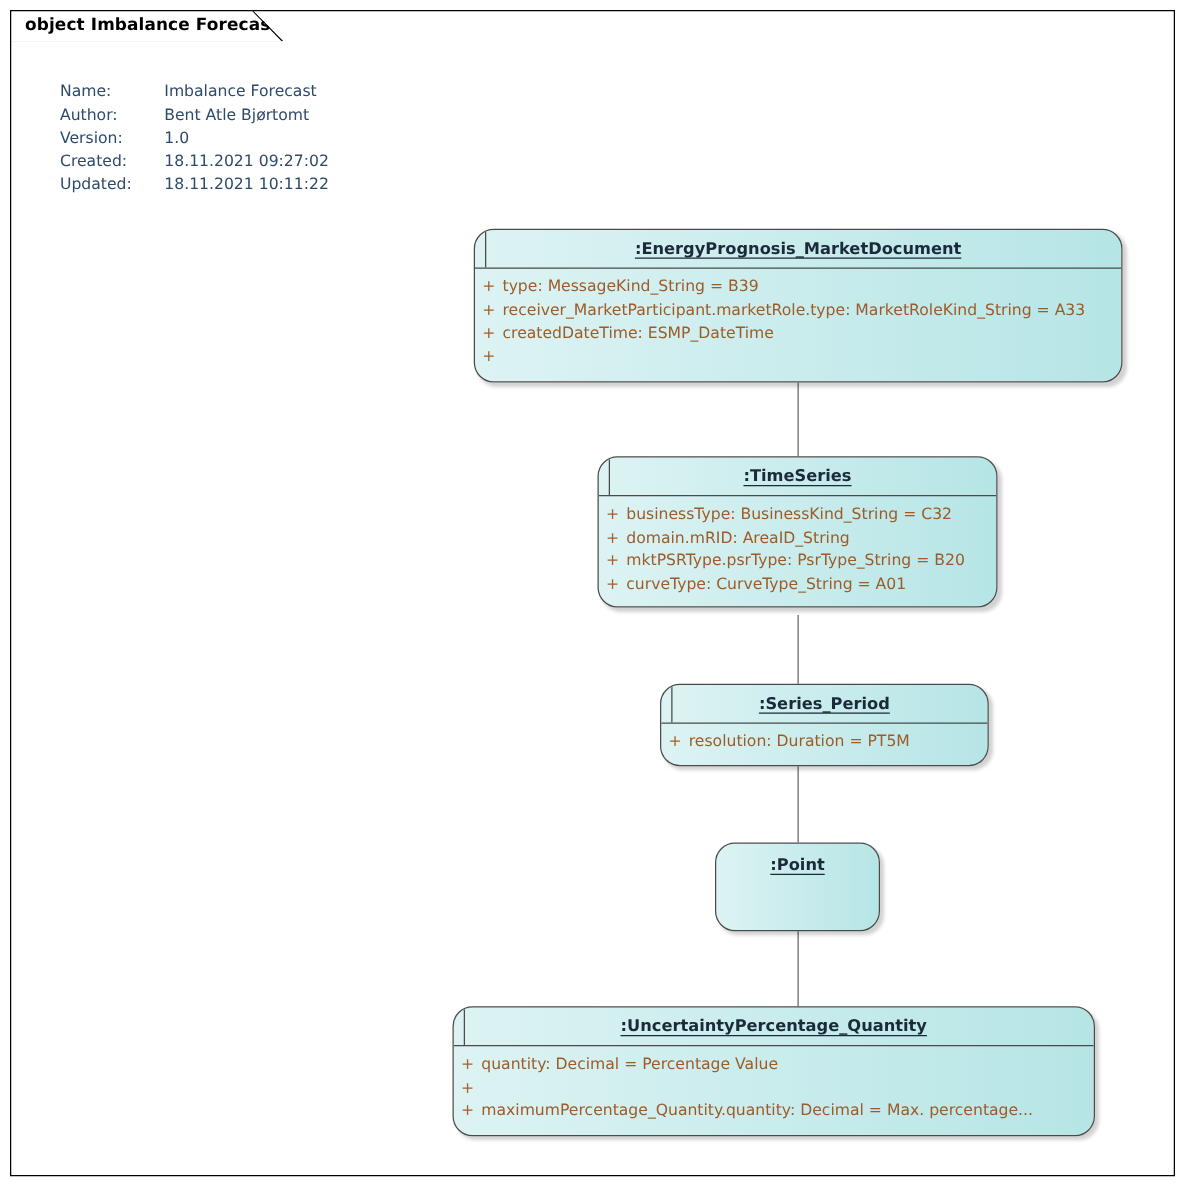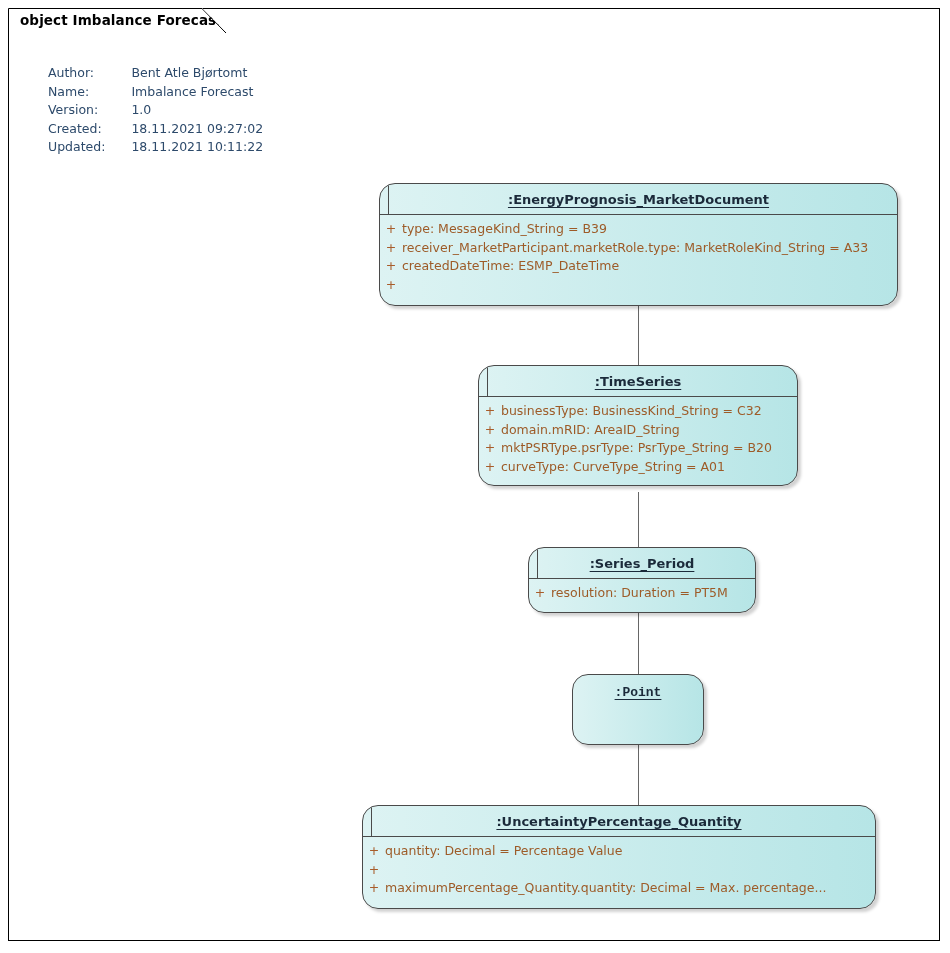--- a/index.html
+++ b/index.html
@@ -105,21 +105,20 @@
     display: flex;
     align-items: center;
     justify-content: center;
     border-bottom: 1px solid #4a4a4a;
   }
   .obj-box.no-attrs .obj-title-row {
     border-bottom: none;
     height: 38px;
     align-items: flex-start;
     padding-top: 10px;
-    font-family: Liberation Mono, monospace;
   }
   .obj-title {
     font-size: 13px;
     font-weight: bold;
     color: #1b2a3a;
     text-decoration: underline;
     text-underline-offset: 2.5px;
     white-space: nowrap;
   }
   
@@ -166,26 +165,26 @@
   <svg width="220" height="26" viewBox="0 0 220 26">
     <path d="M0.5 0.5 L194 0.5 L218.5 25.5 L0.5 25.5 Z" fill="#ffffff" stroke="#000000" stroke-width="1"></path>
   </svg>
   <span id="frame-title-text">object Imbalance Forecast</span>
 </div>
 
 <div id="meta-block">
   <table>
     <tbody>
       <tr>
+        <td class="meta-label">Name:</td>
+        <td class="meta-value">Imbalance Forecast</td>
+      </tr>
+      <tr>
         <td class="meta-label">Author:</td>
         <td class="meta-value">Bent Atle Bjørtomt</td>
-      </tr>
-      <tr>
-        <td class="meta-label">Name:</td>
-        <td class="meta-value">Imbalance Forecast</td>
       </tr>
       <tr>
         <td class="meta-label">Version:</td>
         <td class="meta-value">1.0</td>
       </tr>
       <tr>
         <td class="meta-label">Created:</td>
         <td class="meta-value">18.11.2021 09:27:02</td>
       </tr>
       <tr>
@@ -243,21 +242,21 @@
       <span class="attr-vis">+</span>
       <span class="attr-text">mktPSRType.psrType: PsrType_String = B20</span>
     </div>
     <div class="attr-row">
       <span class="attr-vis">+</span>
       <span class="attr-text">curveType: CurveType_String = A01</span>
     </div>
   </div>
 </div>
 
-<div class="obj-box" style="left:528px; top:547px; width:228px; height:66px;">
+<div class="obj-box" style="left:528px; top:547px; width:263px; height:66px;">
   <div class="obj-title-row">
     <span class="title-left-rule"></span>
     <span class="obj-title">:Series_Period</span>
   </div>
   <div class="obj-attrs">
     <div class="attr-row">
       <span class="attr-vis">+</span>
       <span class="attr-text">resolution: Duration = PT5M</span>
     </div>
   </div>

